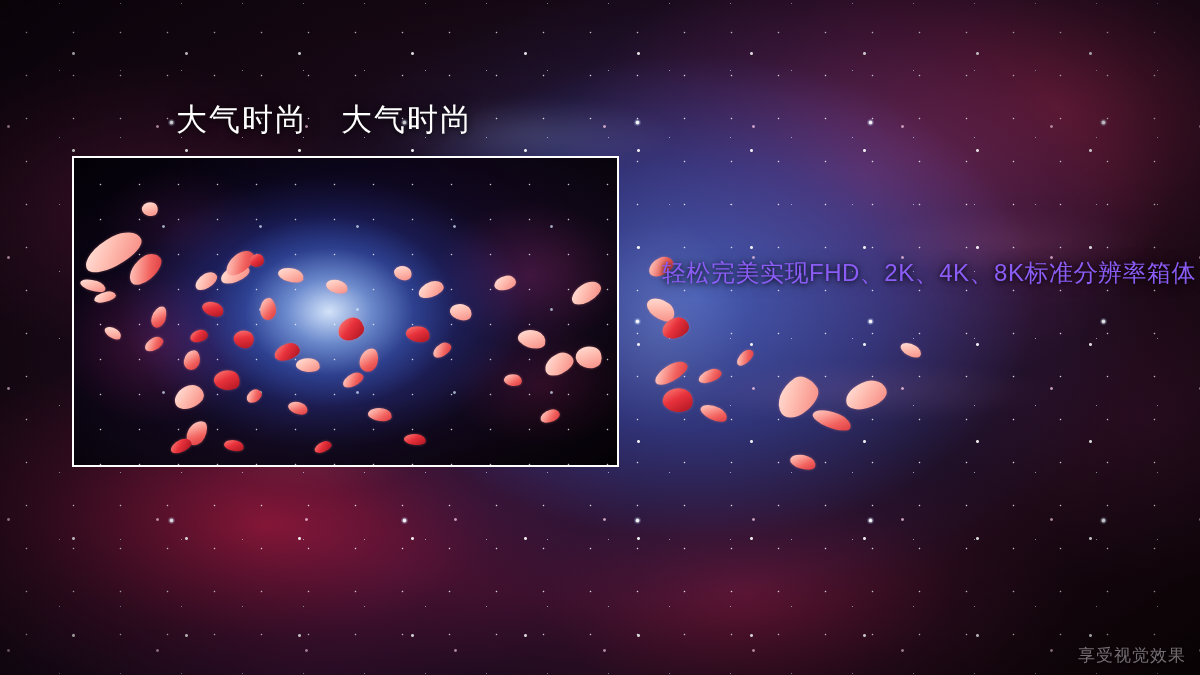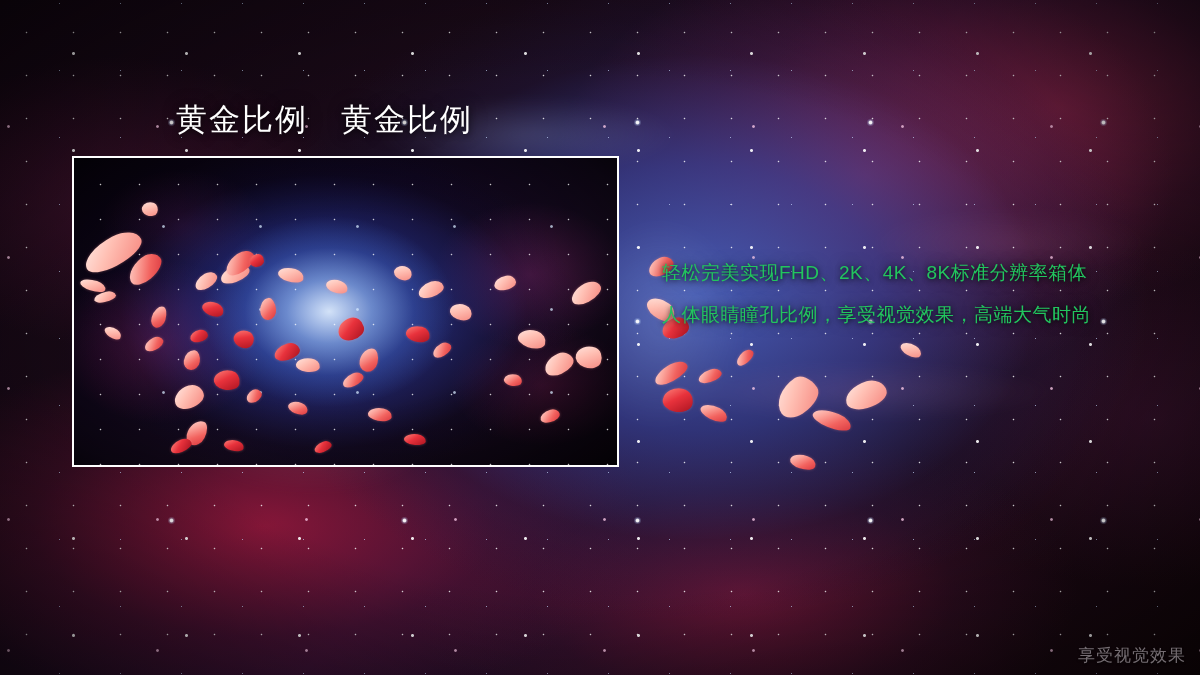--- a/index.html
+++ b/index.html
@@ -146,24 +146,24 @@
     text-shadow: 0 1px 6px rgba(0,0,0,0.75), 0 0 18px rgba(0,0,0,0.45);
     white-space: pre;
   }
   #body-text {
     position: absolute;
     left: 662px;
     top: 252px;
     width: 520px;
   }
   .body-line {
-    font-size: 19px;
+    font-size: 24px;
     line-height: 42px;
     letter-spacing: 0.5px;
-    color: #22c55e;
+    color: #8b5cf6;
     text-shadow: 0 1px 5px rgba(0,0,0,0.8), 0 0 14px rgba(0,0,0,0.5);
     white-space: pre;
   }
   #watermark {
     position: absolute;
     right: 14px;
     bottom: 8px;
     font-size: 17px;
     letter-spacing: 1px;
     color: rgba(188,180,186,0.60);
@@ -242,22 +242,21 @@
     <div class="petal pale" style="left:470px;top:196px;width:30px;height:20px;transform:rotate(-24deg);"></div>
     <div class="petal" style="left:430px;top:216px;width:18px;height:12px;transform:rotate(12deg);"></div>
     <div class="petal pale" style="left:496px;top:126px;width:32px;height:18px;transform:rotate(-28deg);"></div>
     <div class="petal pale" style="left:502px;top:188px;width:26px;height:22px;transform:rotate(20deg);"></div>
     <div class="petal" style="left:466px;top:252px;width:20px;height:12px;transform:rotate(-16deg);"></div>
     <div class="petal deep" style="left:150px;top:282px;width:20px;height:11px;transform:rotate(14deg);"></div>
     <div class="petal deep" style="left:240px;top:284px;width:18px;height:10px;transform:rotate(-20deg);"></div>
     <div class="petal deep" style="left:330px;top:276px;width:22px;height:11px;transform:rotate(8deg);"></div>
   </div>
 
-  <div id="title">黄金比例　黄金比例</div>
+  <div id="title">大气时尚　大气时尚</div>
 
   <div id="body-text">
     <div class="body-line">轻松完美实现FHD、2K、4K、8K标准分辨率箱体</div>
-    <div class="body-line">人体眼睛瞳孔比例，享受视觉效果，高端大气时尚</div>
   </div>
 
   <div id="watermark">享受视觉效果</div>
 
 </div>
 
 </body></html>

